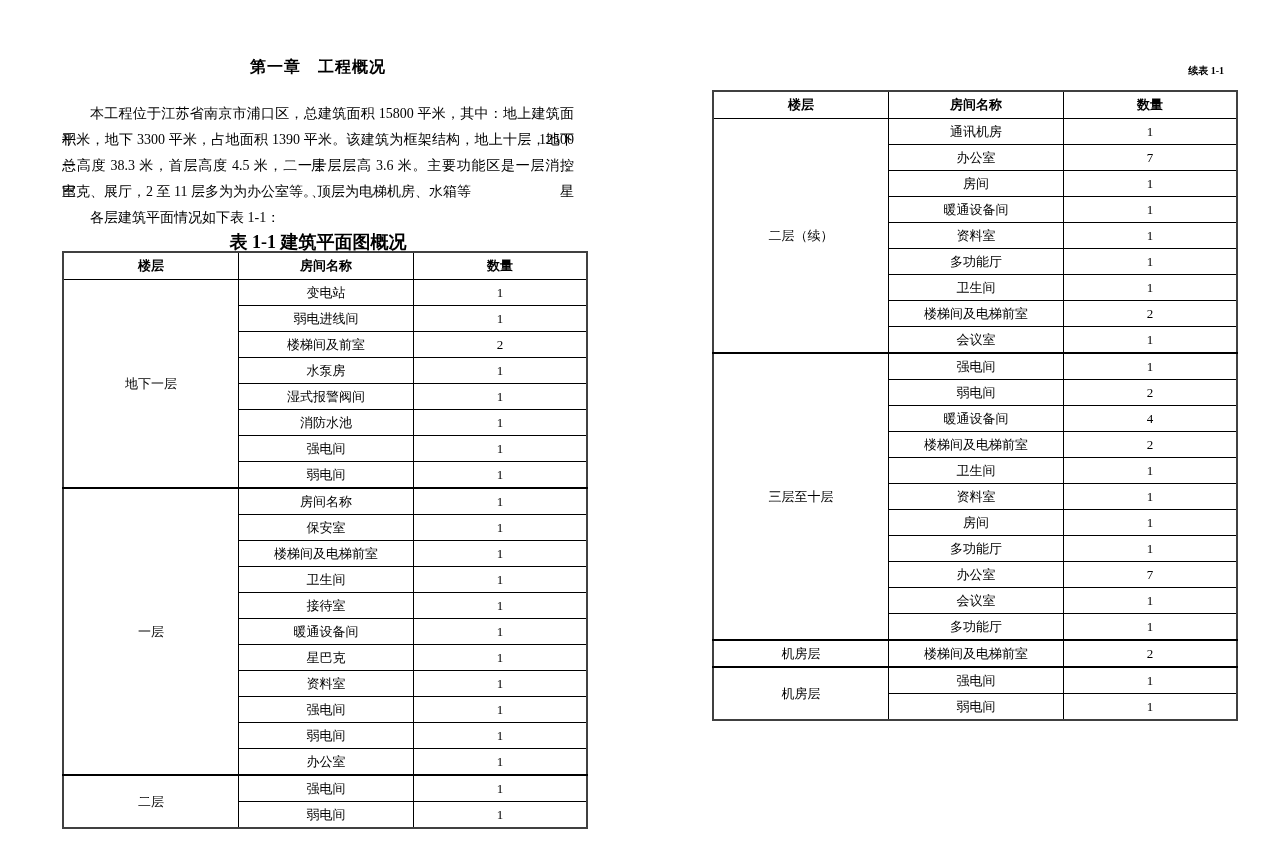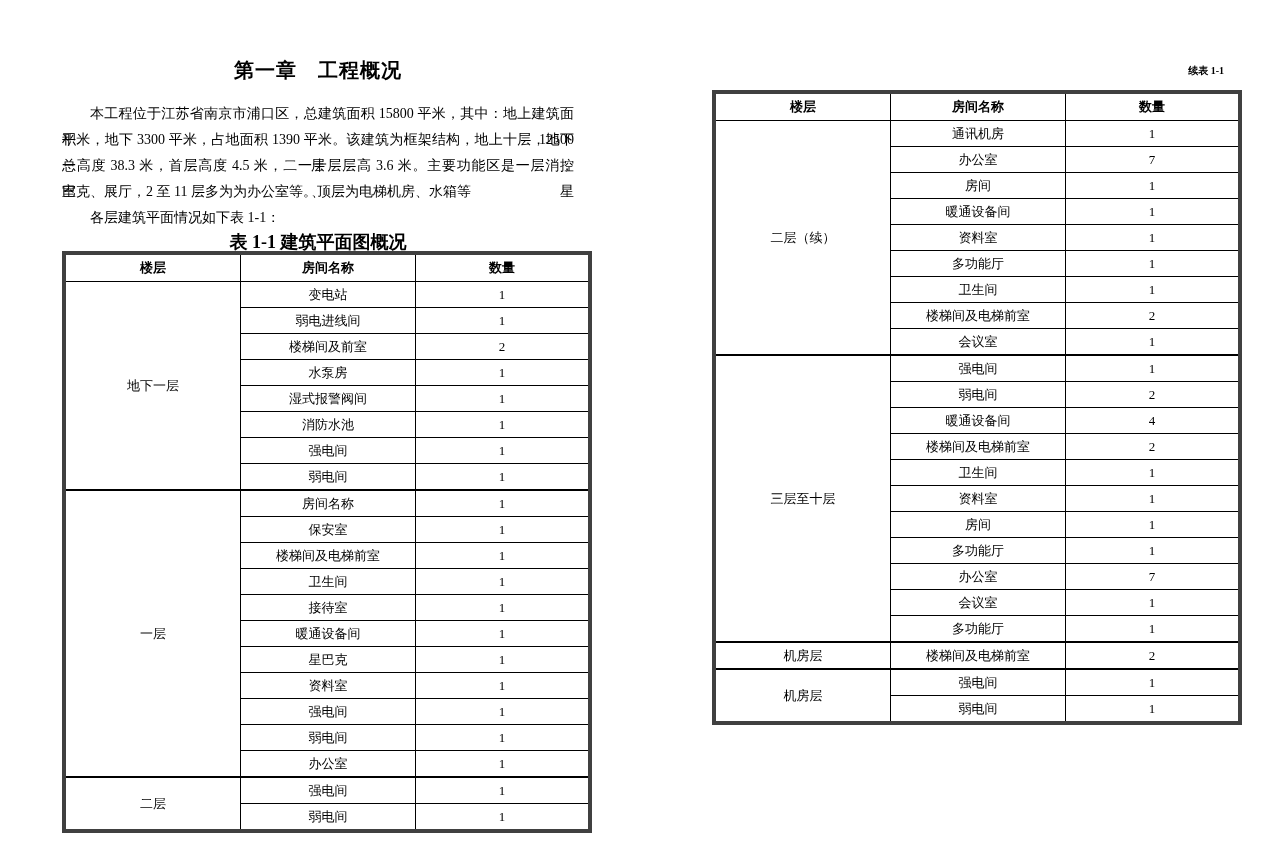--- a/index.html
+++ b/index.html
@@ -13,21 +13,21 @@
     overflow: hidden;
   }
   .col-block { position: absolute; top: 0; width: 512px; height: 850px; }
   #left-block  { left: 62px; }
   #right-block { left: 712px; }
 
   .doc-title {
     position: absolute;
     top: 57px; left: 0; width: 100%;
     text-align: center;
-    font-size: 20px;
+    font-size: 16px;
     font-weight: bold;
     letter-spacing: 1px;
     white-space: pre;
   }
   .paragraph {
     position: absolute;
     top: 101px; left: 0; width: 512px;
     font-size: 14px;
   }
   .para-line {
@@ -57,21 +57,21 @@
     font-weight: bold;
   }
   .table-holder { position: absolute; left: 0; }
   #left-table-holder  { top: 251px; }
   #right-table-holder { top: 90px; }
 
   .doc-table {
     border-collapse: collapse;
     table-layout: fixed;
     width: 512px;
-    border: 4px solid #404040;
+    border: 2px solid #404040;
   }
   .doc-table th, .doc-table td {
     border: 1px solid #000000;
     text-align: center;
     vertical-align: middle;
     height: 25px;
     padding: 0 2px;
     font-size: 13px;
     overflow: hidden;
   }

